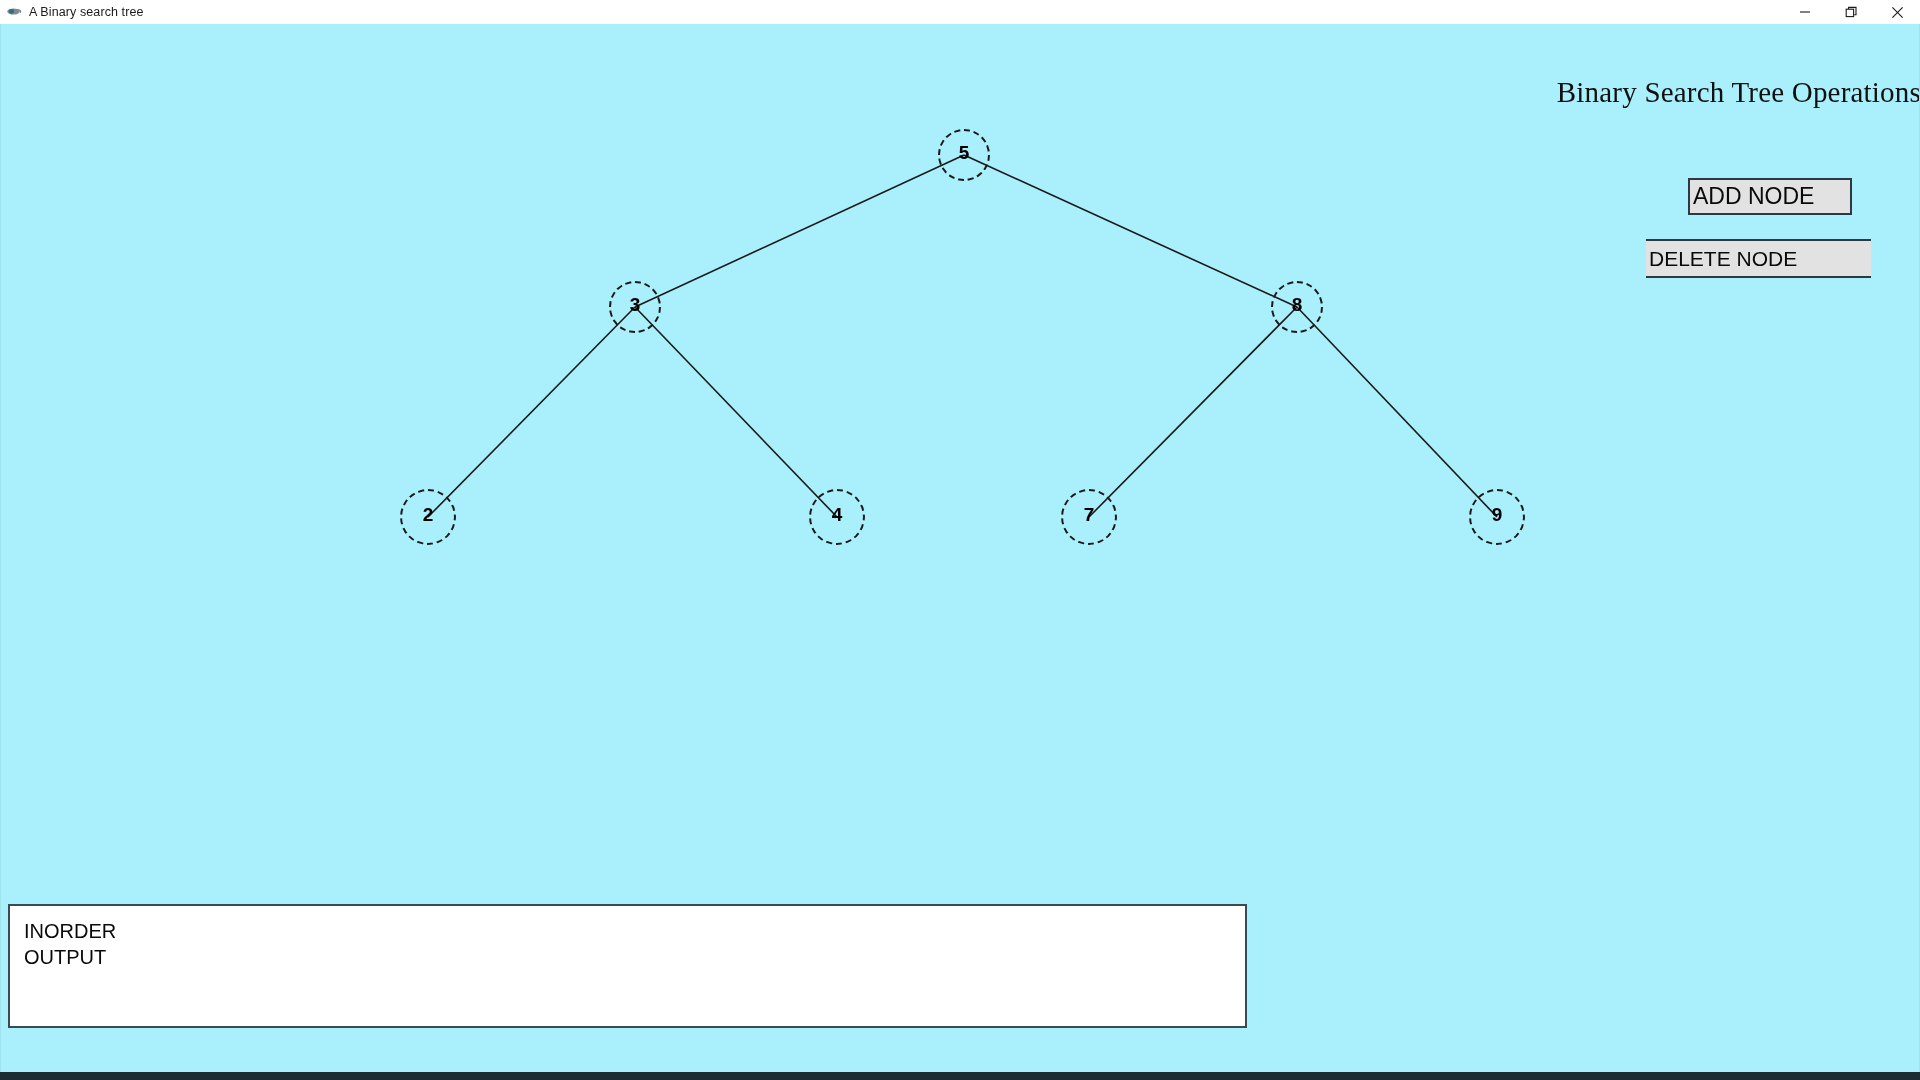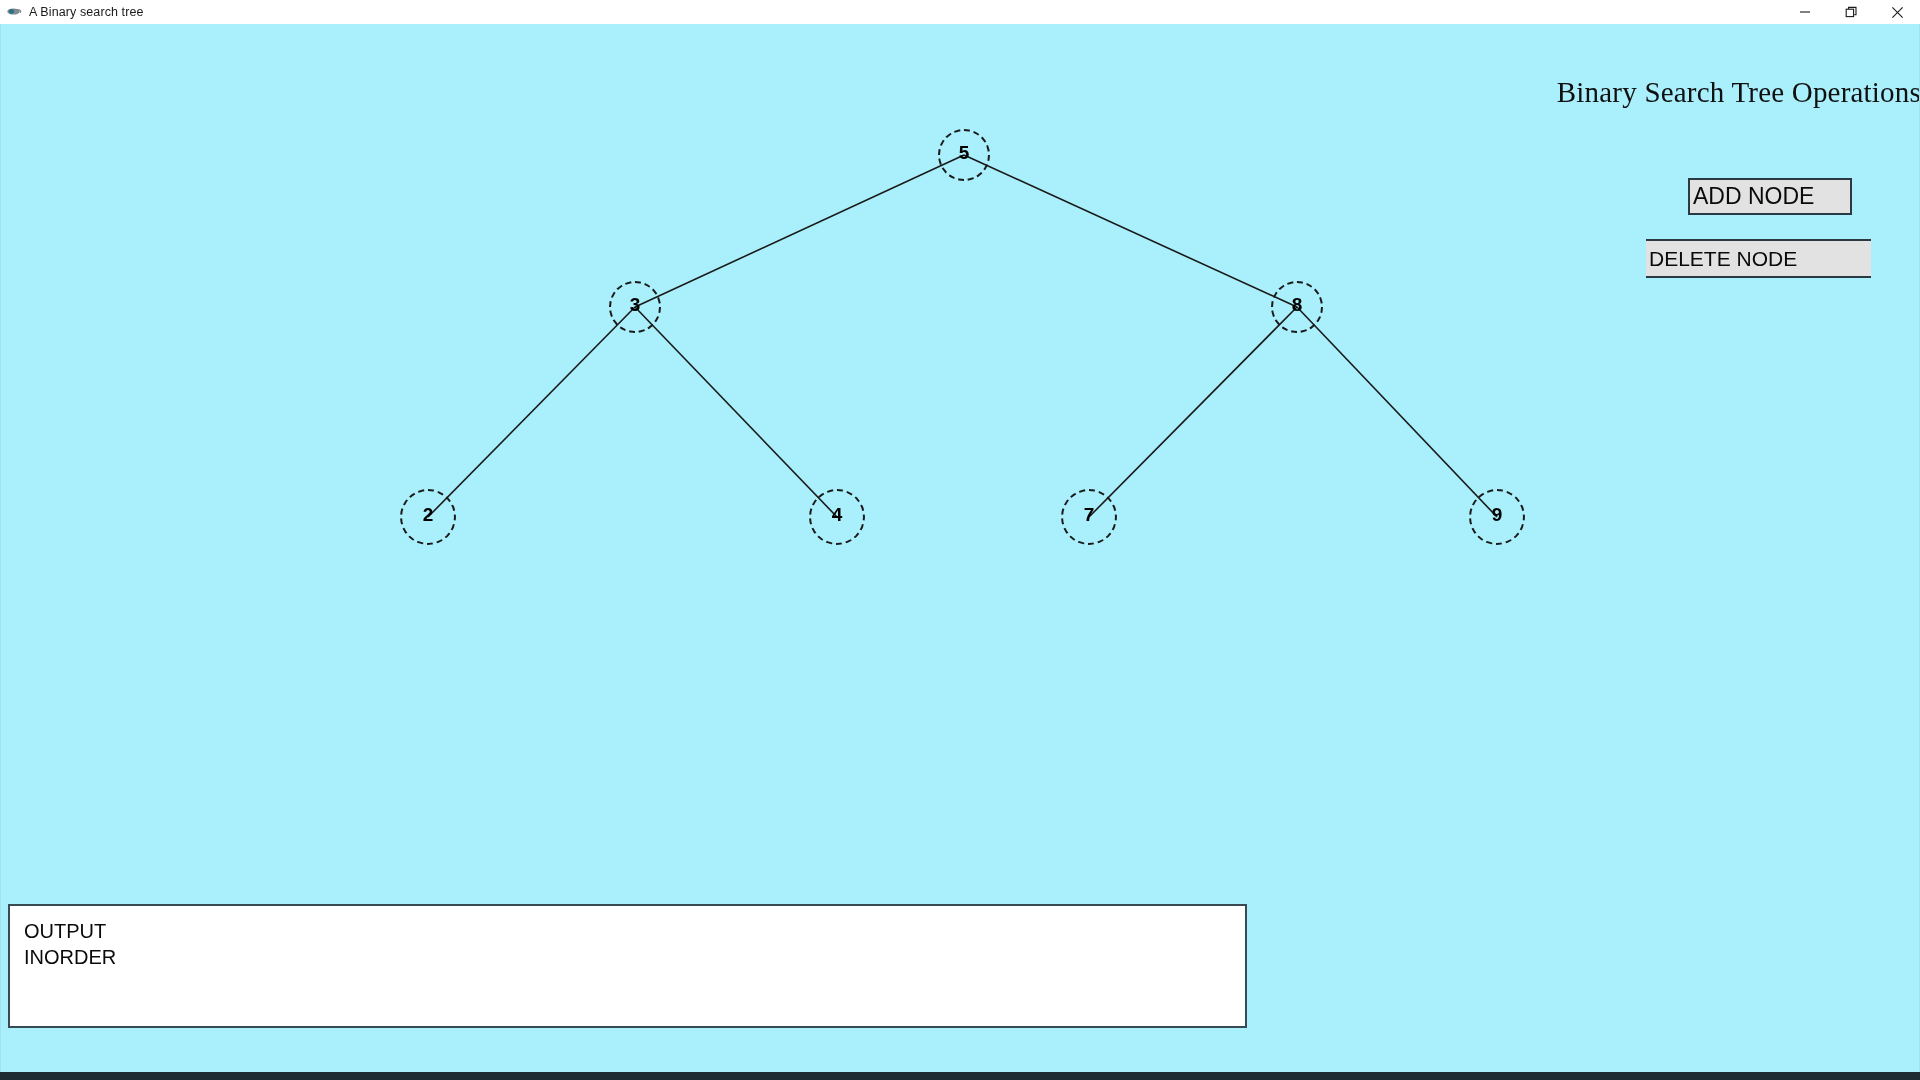--- a/index.html
+++ b/index.html
@@ -270,20 +270,20 @@
 
     <div id="add-node-button">
       <span>ADD NODE</span>
     </div>
 
     <div id="delete-node-button">
       <span>DELETE NODE</span>
     </div>
 
     <div id="output-panel">
+      <div class="output-line">INORDER</div>
       <div class="output-line">OUTPUT</div>
-      <div class="output-line">INORDER</div>
     </div>
 
   </div>
 
   <div id="window-bottom-edge"></div>
 </div>
 
 </body></html>

